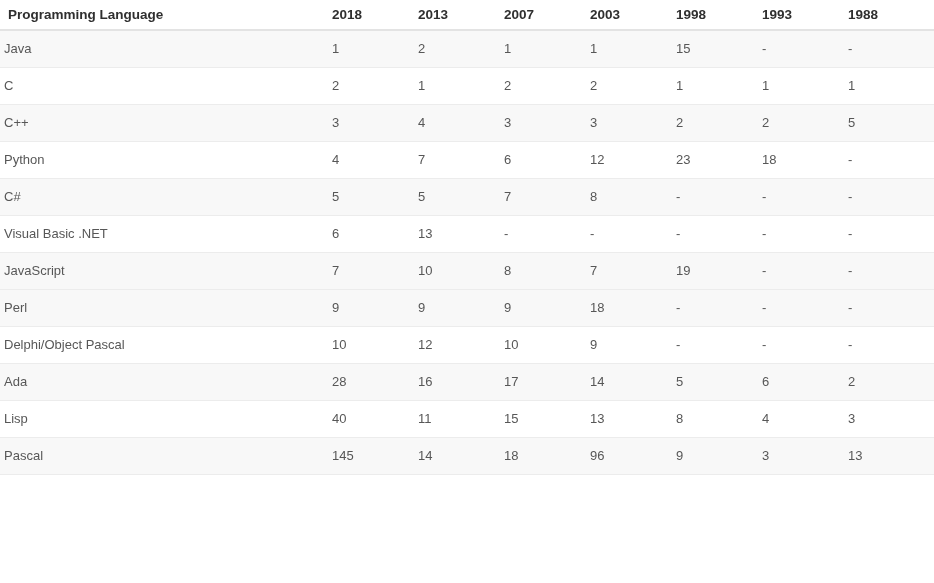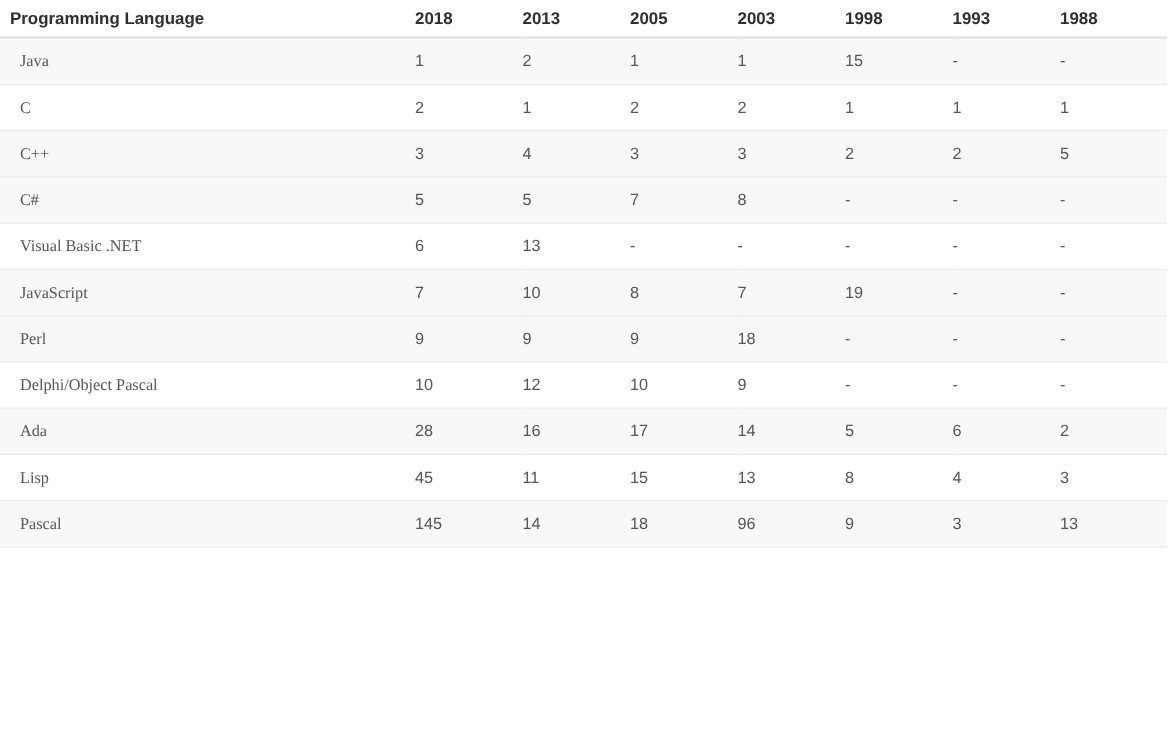--- a/index.html
+++ b/index.html
@@ -50,21 +50,21 @@
   tbody td {
     height: 36px;
     line-height: 36px;
     padding: 0;
     color: #575757;
     font-size: 13px;
     vertical-align: middle;
     border-bottom: 1px solid #ececec;
     white-space: nowrap;
   }
-  tbody td.lang-cell { padding-left: 16px; font-family: Liberation Serif, serif; }
+  tbody td.lang-cell { padding-left: 4px; }
 
   tbody tr.stripe td {
     background: #f8f8f8;
   }
   tbody tr.plain td {
     background: #ffffff;
   }
 </style>
 </head>
 <body>
@@ -79,21 +79,21 @@
         <col class="col-year">
       <col class="col-year">
         <col class="col-year">
         <col class="col-year">
     </colgroup>
     <thead>
       <tr>
         <th class="lang-head">Programming Language</th>
         <th>2018</th>
         <th>2013</th>
-        <th>2005</th>
+        <th>2007</th>
         <th>2003</th>
         <th>1998</th>
         <th>1993</th>
         <th>1988</th>
       </tr>
     </thead>
     <tbody id="table-body">
         <tr class="stripe">
           <td class="lang-cell">Java</td>
           <td>1</td>
@@ -117,20 +117,30 @@
         <tr class="stripe">
           <td class="lang-cell">C++</td>
           <td>3</td>
           <td>4</td>
           <td>3</td>
           <td>3</td>
           <td>2</td>
           <td>2</td>
           <td>5</td>
         </tr>
+        <tr class="plain">
+          <td class="lang-cell">Python</td>
+          <td>4</td>
+          <td>7</td>
+          <td>6</td>
+          <td>12</td>
+          <td>23</td>
+          <td>18</td>
+          <td>-</td>
+        </tr>
         <tr class="stripe">
           <td class="lang-cell">C#</td>
           <td>5</td>
           <td>5</td>
           <td>7</td>
           <td>8</td>
           <td>-</td>
           <td>-</td>
           <td>-</td>
         </tr>
@@ -179,21 +189,21 @@
           <td>28</td>
           <td>16</td>
           <td>17</td>
           <td>14</td>
           <td>5</td>
           <td>6</td>
           <td>2</td>
         </tr>
         <tr class="plain">
           <td class="lang-cell">Lisp</td>
-          <td>45</td>
+          <td>40</td>
           <td>11</td>
           <td>15</td>
           <td>13</td>
           <td>8</td>
           <td>4</td>
           <td>3</td>
         </tr>
         <tr class="stripe">
           <td class="lang-cell">Pascal</td>
           <td>145</td>

